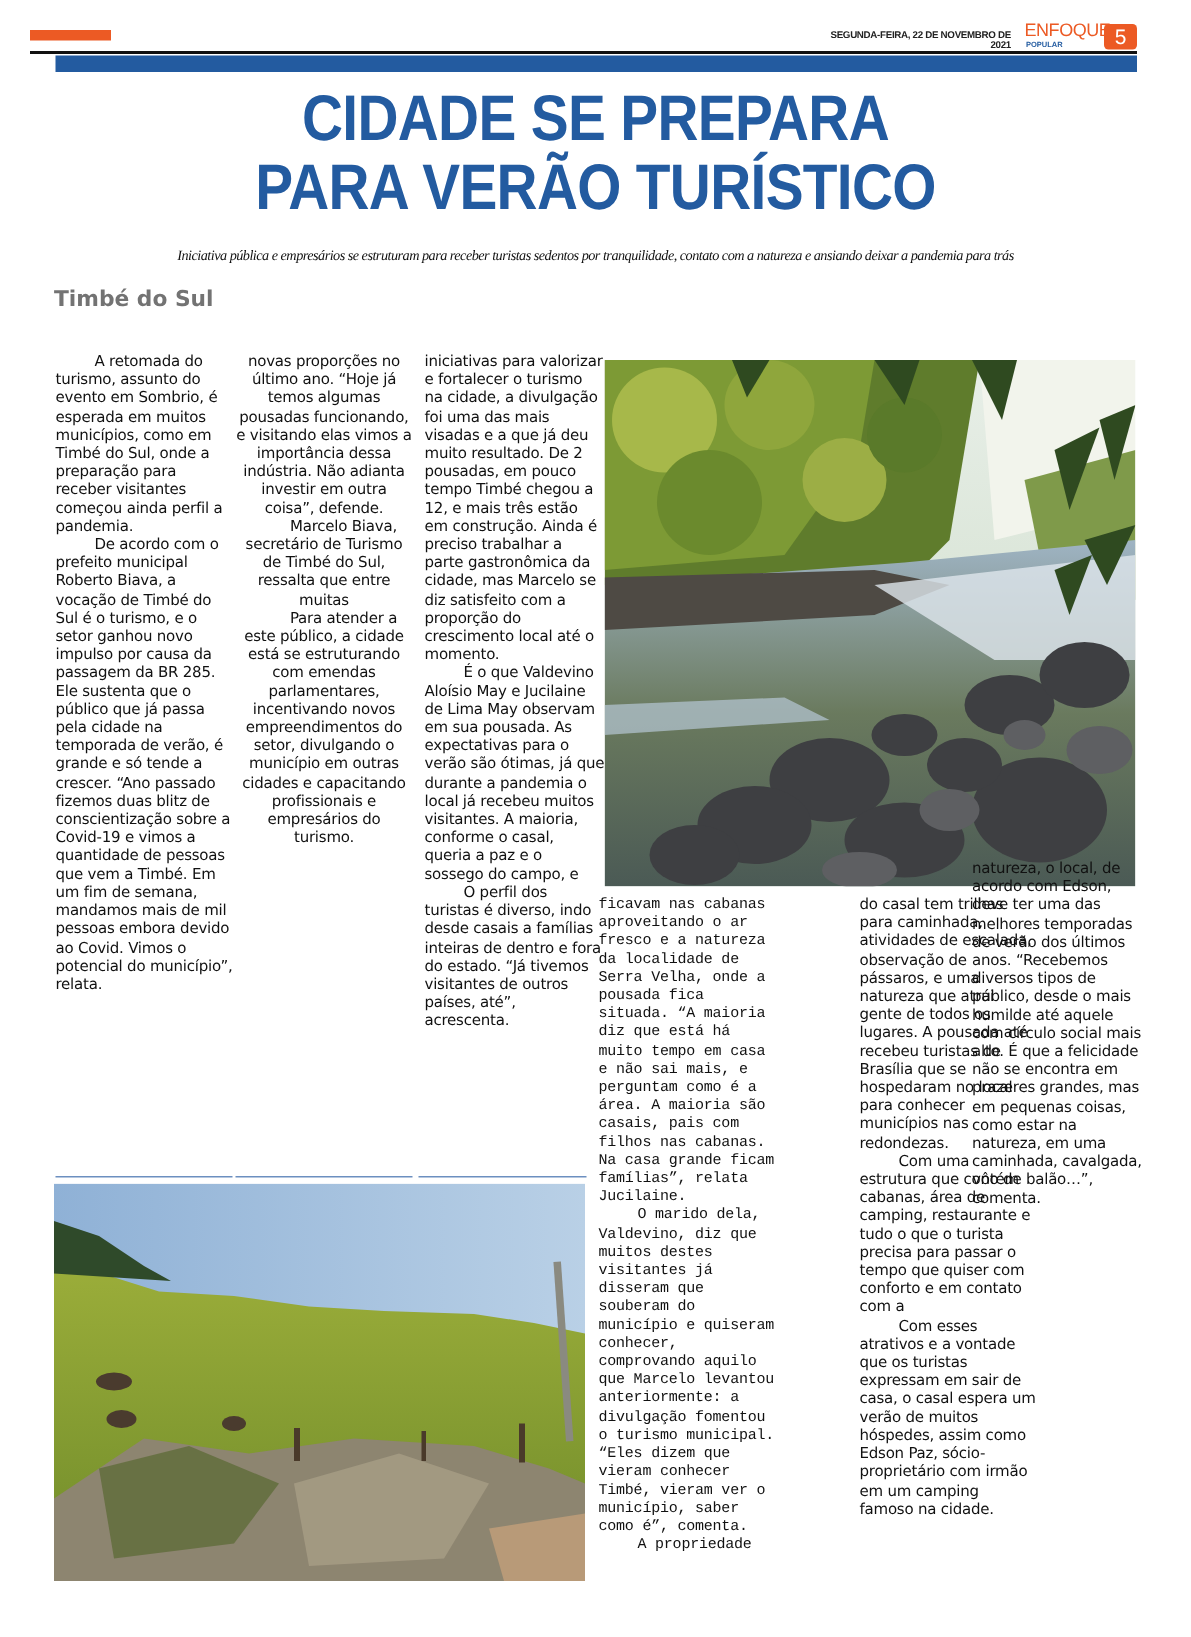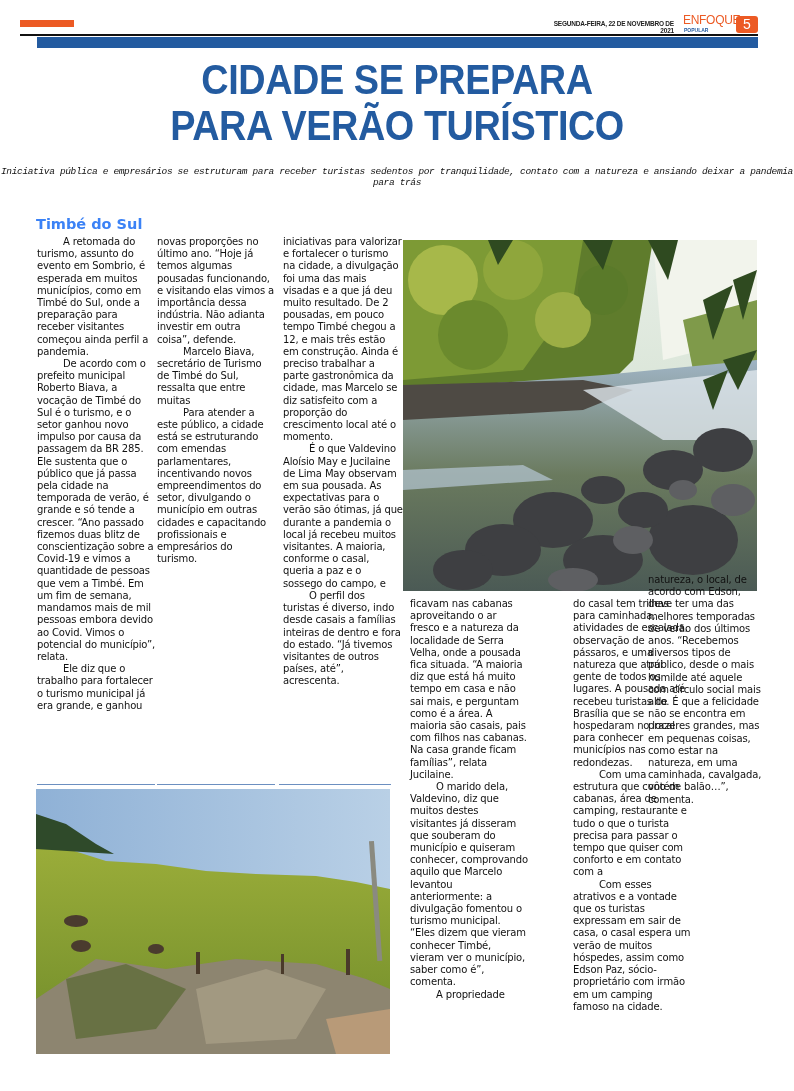--- a/index.html
+++ b/index.html
@@ -6,29 +6,29 @@
   body { width: 794px; height: 1091px; position: relative; overflow: hidden; font-family: "DejaVu Sans", sans-serif; color: #111; }
   .abs { position: absolute; }
   .orange-tab { left: 20px; top: 20px; width: 54px; height: 7px; background: #ec5a24; }
   .top-rule { left: 20px; top: 34px; width: 738px; height: 2px; background: #111; }
   .blue-band { left: 37px; top: 37px; width: 721px; height: 11px; background: #235ba0; }
   .dateline { left: 540px; top: 20px; width: 134px; text-align: right; font-family: "Liberation Sans", sans-serif; font-weight: bold; font-size: 6.5px; letter-spacing: -0.2px; color: #222; }
   .brand { left: 683px; top: 15px; font-family: "Liberation Sans", sans-serif; color: #ec5a24; font-size: 12px; line-height: 11px; letter-spacing: -0.3px; }
   .brand-sub { left: 684px; top: 27px; font-family: "Liberation Sans", sans-serif; font-weight: bold; font-size: 5px; color: #235ba0; }
   .page-num { left: 736px; top: 16px; width: 22px; height: 17px; background: #ec5a24; color: #fff; border-radius: 3px; text-align: center; font-family: "Liberation Sans", sans-serif; font-size: 14px; line-height: 17px; }
   .headline { left: 0; top: 56px; width: 794px; text-align: center; color: #235ba0; font-family: "Liberation Sans", sans-serif; font-weight: bold; font-size: 43px; line-height: 46px; letter-spacing: -0.5px; transform: scaleX(0.88); transform-origin: center top; }
-  .subhead { left: 0; top: 166px; width: 794px; text-align: center; font-family: Liberation Mono, monospace; font-style: italic; font-size: 9.5px; color: #111; letter-spacing: -0.35px; }
-  .section-title { left: 36px; top: 216px; font-family: "DejaVu Sans", sans-serif; font-weight: bold; font-size: 14.5px; color: #3b82f6; }
+  .subhead { left: 0; top: 166px; width: 794px; text-align: center; font-family: Liberation Serif, serif; font-style: italic; font-size: 9.5px; color: #111; letter-spacing: -0.35px; }
+  .section-title { left: 36px; top: 192px; font-family: "DejaVu Sans", sans-serif; font-weight: bold; font-size: 14.5px; color: #737373; }
   .col { position: absolute; font-family: "DejaVu Sans", sans-serif; font-size: 10px; line-height: 12.2px; letter-spacing: -0.15px; color: #111; }
   .col p { margin: 0; text-indent: 26px; }
   .col p.first { text-indent: 0; }
   .col1 { left: 37px; top: 236px; width: 118px; }
-  .col2 { left: 157px; top: 236px; width: 118px; }
+  .col2 { left: 157px; top: 236px; width: 118px; text-align: center; }
   .col3 { left: 283px; top: 236px; width: 120px; }
-  .col4 { left: 410px; top: 598px; width: 118px; }
+  .col4 { left: 399px; top: 598px; width: 118px; font-family: Liberation Mono, monospace; }
   .col5 { left: 526px; top: 598px; width: 118px; margin-left: 47px; }
   .col6 { left: 648px; top: 574px; width: 118px; }
   .col-rule { position: absolute; height: 1px; background: #6c8fc0; }
   .photo { position: absolute; overflow: hidden; }
   .photo svg { display: block; }
   .river { left: 403px; top: 240px; width: 354px; height: 351px; }
   .hill { left: 36px; top: 789px; width: 354px; height: 265px; }
 </style>
 </head>
 <body>
@@ -44,21 +44,20 @@
 <div class="abs headline">
   <div>CIDADE SE PREPARA</div>
   <div>PARA VERÃO TURÍSTICO</div>
 </div>
 <div class="abs subhead">Iniciativa pública e empresários se estruturam para receber turistas sedentos por tranquilidade, contato com a natureza e ansiando deixar a pandemia para trás</div>
 <div class="abs section-title">Timbé do Sul</div>
 
 <div class="col col1">
   <p>A retomada do turismo, assunto do evento em Sombrio, é esperada em muitos municípios, como em Timbé do Sul, onde a preparação para receber visitantes começou ainda perfil a pandemia.</p>
   <p>De acordo com o prefeito municipal Roberto Biava, a vocação de Timbé do Sul é o turismo, e o setor ganhou novo impulso por causa da passagem da BR 285. Ele sustenta que o público que já passa pela cidade na temporada de verão, é grande e só tende a crescer. “Ano passado fizemos duas blitz de conscientização sobre a Covid-19 e vimos a quantidade de pessoas que vem a Timbé. Em um fim de semana, mandamos mais de mil pessoas embora devido ao Covid. Vimos o potencial do município”, relata.</p>
-  <p>Ele diz que o trabalho para fortalecer o turismo municipal já era grande, e ganhou</p>
 </div>
 
 <div class="col col2">
   <p class="first">novas proporções no último ano. “Hoje já temos algumas pousadas funcionando, e visitando elas vimos a importância dessa indústria. Não adianta investir em outra coisa”, defende.</p>
   <p>Marcelo Biava, secretário de Turismo de Timbé do Sul, ressalta que entre muitas</p>
   <p>Para atender a este público, a cidade está se estruturando com emendas parlamentares, incentivando novos empreendimentos do setor, divulgando o município em outras cidades e capacitando profissionais e empresários do turismo.</p>
 </div>
 
 <div class="col col3">
   <p class="first">iniciativas para valorizar e fortalecer o turismo na cidade, a divulgação foi uma das mais visadas e a que já deu muito resultado. De 2 pousadas, em pouco tempo Timbé chegou a 12, e mais três estão em construção. Ainda é preciso trabalhar a parte gastronômica da cidade, mas Marcelo se diz satisfeito com a proporção do crescimento local até o momento.</p>

